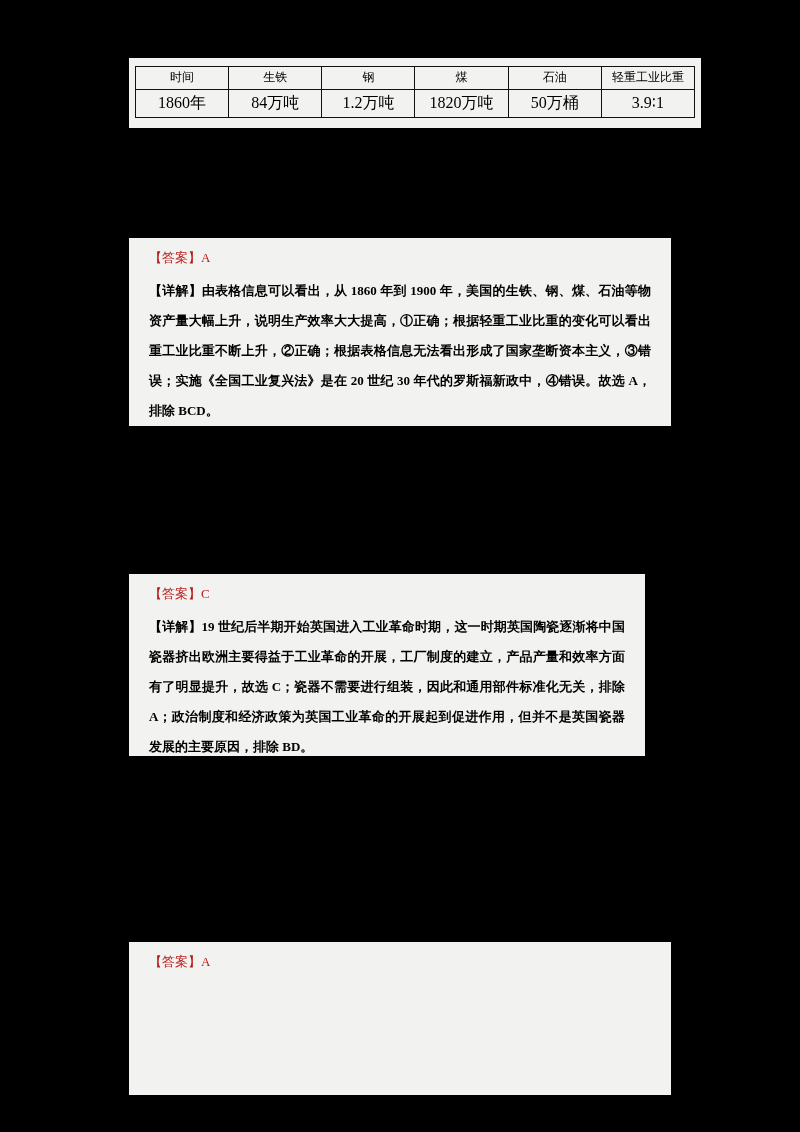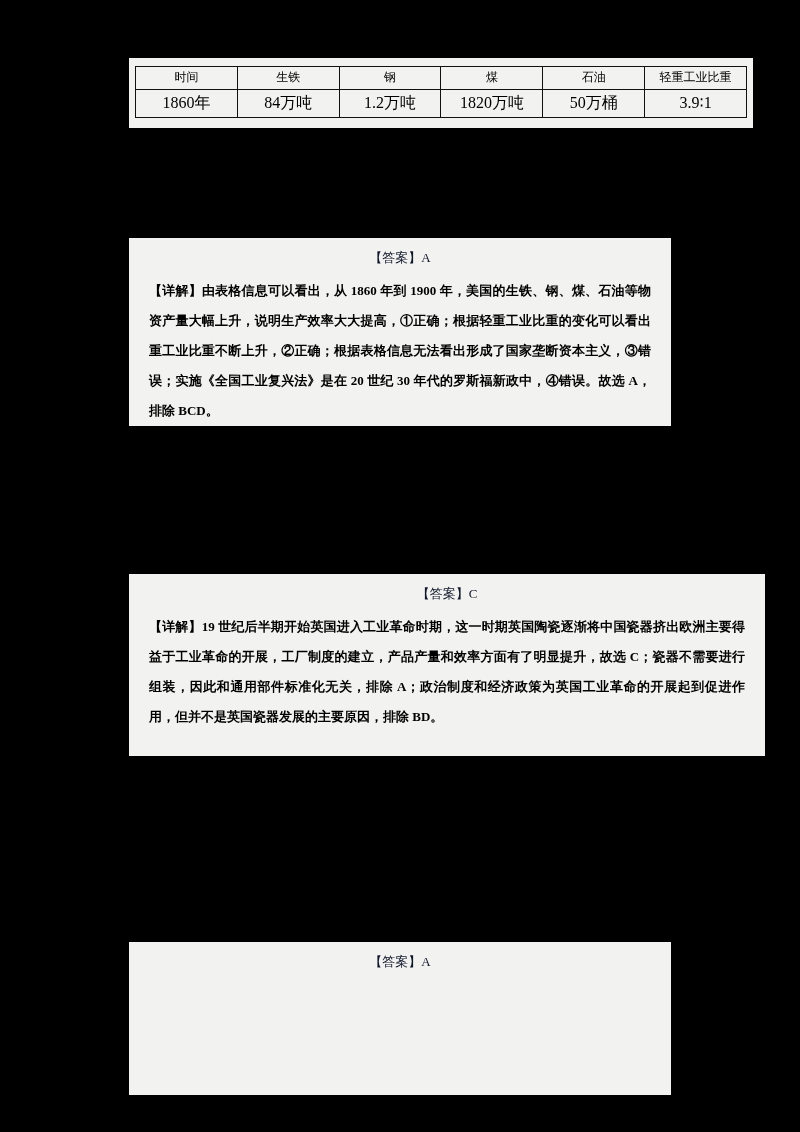--- a/index.html
+++ b/index.html
@@ -18,21 +18,21 @@
     position: absolute;
     inset: 0;
     background: #000000;
   }
 
   
   .table-block {
     position: absolute;
     left: 129px;
     top: 58px;
-    width: 624px;
+    width: 572px;
     background: #f2f2f0;
     padding: 8px 6px 10px 6px;
     box-sizing: border-box;
   }
   table.stats {
     border-collapse: collapse;
     width: 100%;
     table-layout: fixed;
   }
   table.stats td {
@@ -51,43 +51,42 @@
 
   
   .answer-block {
     position: absolute;
     background: #f2f2f0;
     box-sizing: border-box;
     padding: 12px 20px 14px 20px;
   }
   .ans-line {
     font-size: 13px;
-    color: #0f172a;
+    color: #b91c1c;
     line-height: 1.2;
     margin: 0 0 10px 0;
     font-family: "Liberation Serif", serif;
-    text-align: center;
   }
   .detail-line {
     font-size: 13px;
     color: #000000;
     line-height: 30px;
     margin: 0;
     text-align: justify;
     text-justify: inter-ideograph;
     font-family: "Liberation Serif", serif;
     font-weight: bold;
   }
   .lbl {
     font-family: "Liberation Serif", serif;
   }
 
   
   #block-1 { left: 129px; top: 238px; width: 542px; height: 188px; }
-  #block-2 { left: 129px; top: 574px; width: 636px; height: 182px; }
+  #block-2 { left: 129px; top: 574px; width: 516px; height: 182px; }
   #block-3 { left: 129px; top: 942px; width: 542px; height: 153px; }
 </style>
 </head>
 <body>
 
 <div class="page">
 
   <div class="table-block">
     <table class="stats">
       <tbody>

